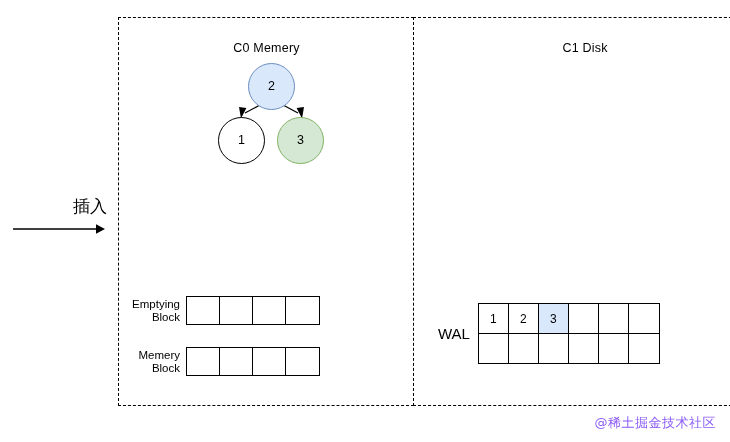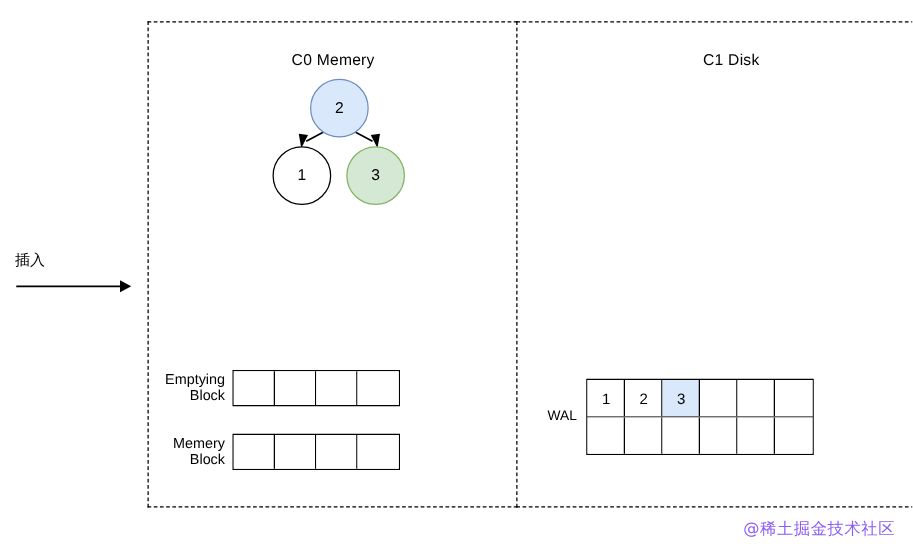--- a/index.html
+++ b/index.html
@@ -55,24 +55,24 @@
     left: 12px;
     top: 200px;
     width: 95px;
     height: 42px;
   }
   #insert-label {
     position: absolute;
     left: 0;
     top: 0;
     width: 95px;
-    text-align: left;
-    font-size: 12px;
+    text-align: right;
+    font-size: 17px;
     line-height: 16px;
-    font-family: Liberation Sans, sans-serif;
+    font-family: Liberation Mono, monospace;
   }
   #insert-arrow {
     position: absolute;
     left: 0;
     top: 22px;
   }
 
   
   #tree {
     position: absolute;
@@ -155,21 +155,21 @@
 
   
   #wal-row {
     position: absolute;
     left: 438px;
     top: 303px;
     display: flex;
     align-items: center;
   }
   #wal-label {
-    font-size: 11px;
+    font-size: 15px;
     line-height: 13px;
     margin-right: 8px;
   }
   #wal-table {
     border: 1.3px solid #000000;
     box-sizing: border-box;
     display: flex;
     flex-direction: column;
   }
   .wal-tr {

